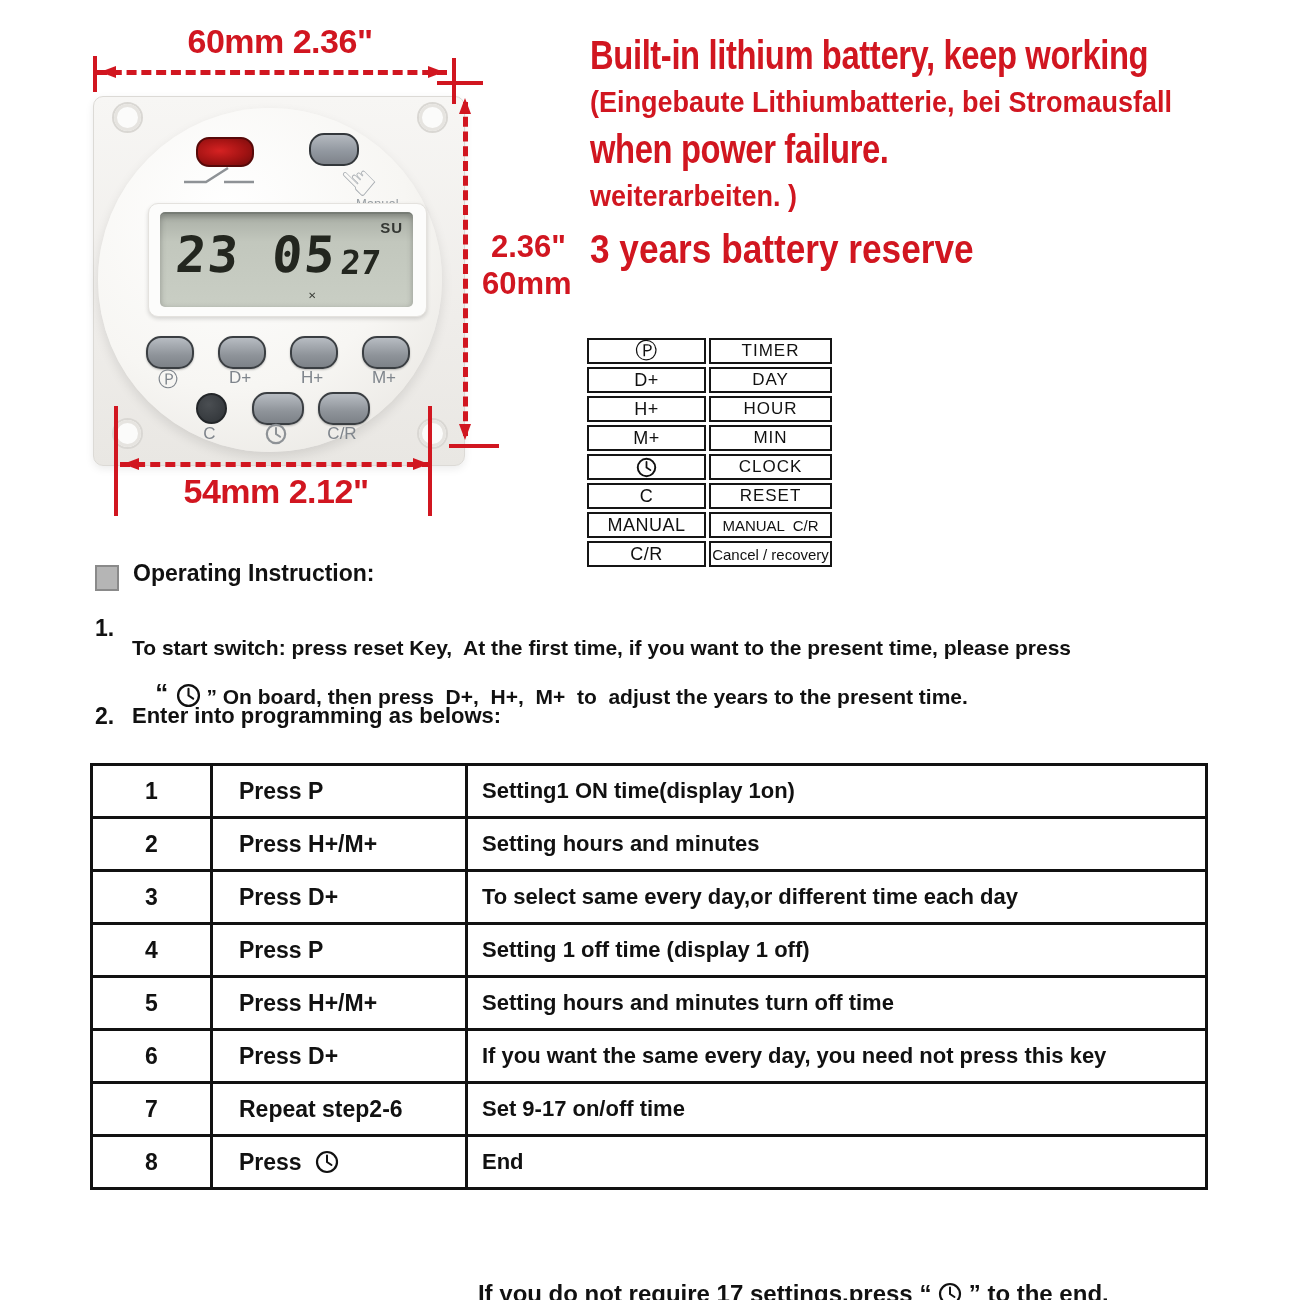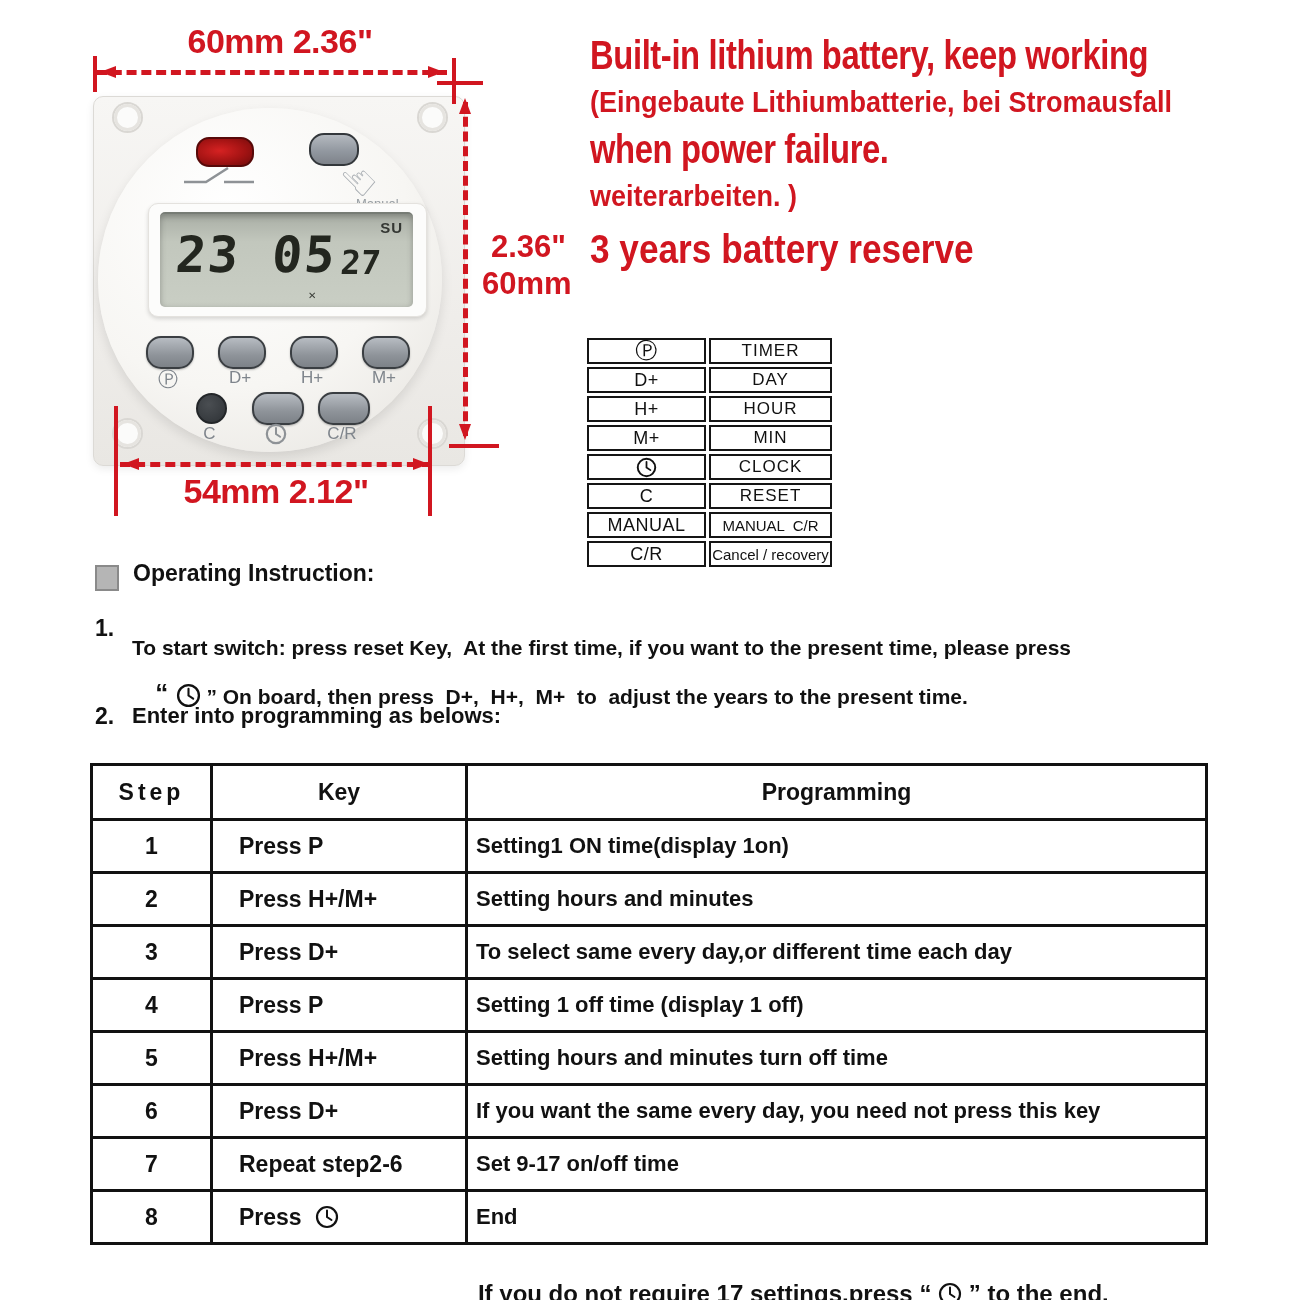--- a/index.html
+++ b/index.html
@@ -82,21 +82,21 @@
   .bigq{font-size:26px;vertical-align:2px;}
 
   
   .prog-table{left:90px;top:763px;border-collapse:collapse;table-layout:fixed;}
   .prog-table th,.prog-table td{border:3px solid #111;padding:0;font-weight:bold;}
   .prog-table th{height:52px;font-size:23px;}
   .prog-table td{height:50px;font-size:23px;}
   th.step-h{letter-spacing:4px;}
   td.step{text-align:center;}
   td.key{padding-left:26px;}
-  td.prog{padding-left:8px;font-size:22px;}
+  td.prog{padding-left:14px;font-size:22px;}
 
   .footnote{left:420px;top:1252px;width:720px;text-align:center;
     font-size:24px;font-weight:bold;white-space:pre;}
 </style>
 </head>
 <body>
 
 <div id="canvas">
 
   <div class="abs dev-body"></div>
@@ -213,25 +213,20 @@
   <div class="abs instr-num" style="left:95px;top:703px;">2.</div>
   <div class="abs instr" style="left:132px;top:703px;font-size:22px;">Enter into programming as belows:</div>
 
   <table class="abs prog-table">
     <colgroup>
         <col style="width:120px;">
         <col style="width:255px;">
         <col style="width:740px;">
       </colgroup>
     <tbody>
-        <tr>
-      <th class="step-h">Step</th>
-      <th>Key</th>
-      <th>Programming</th>
-    </tr>
     <tr>
       <td class="step">1</td>
       <td class="key">Press P</td>
       <td class="prog">Setting1 ON time(display 1on)</td>
     </tr>
     <tr>
       <td class="step">2</td>
       <td class="key">Press H+/M+</td>
       <td class="prog">Setting hours and minutes</td>
     </tr>

